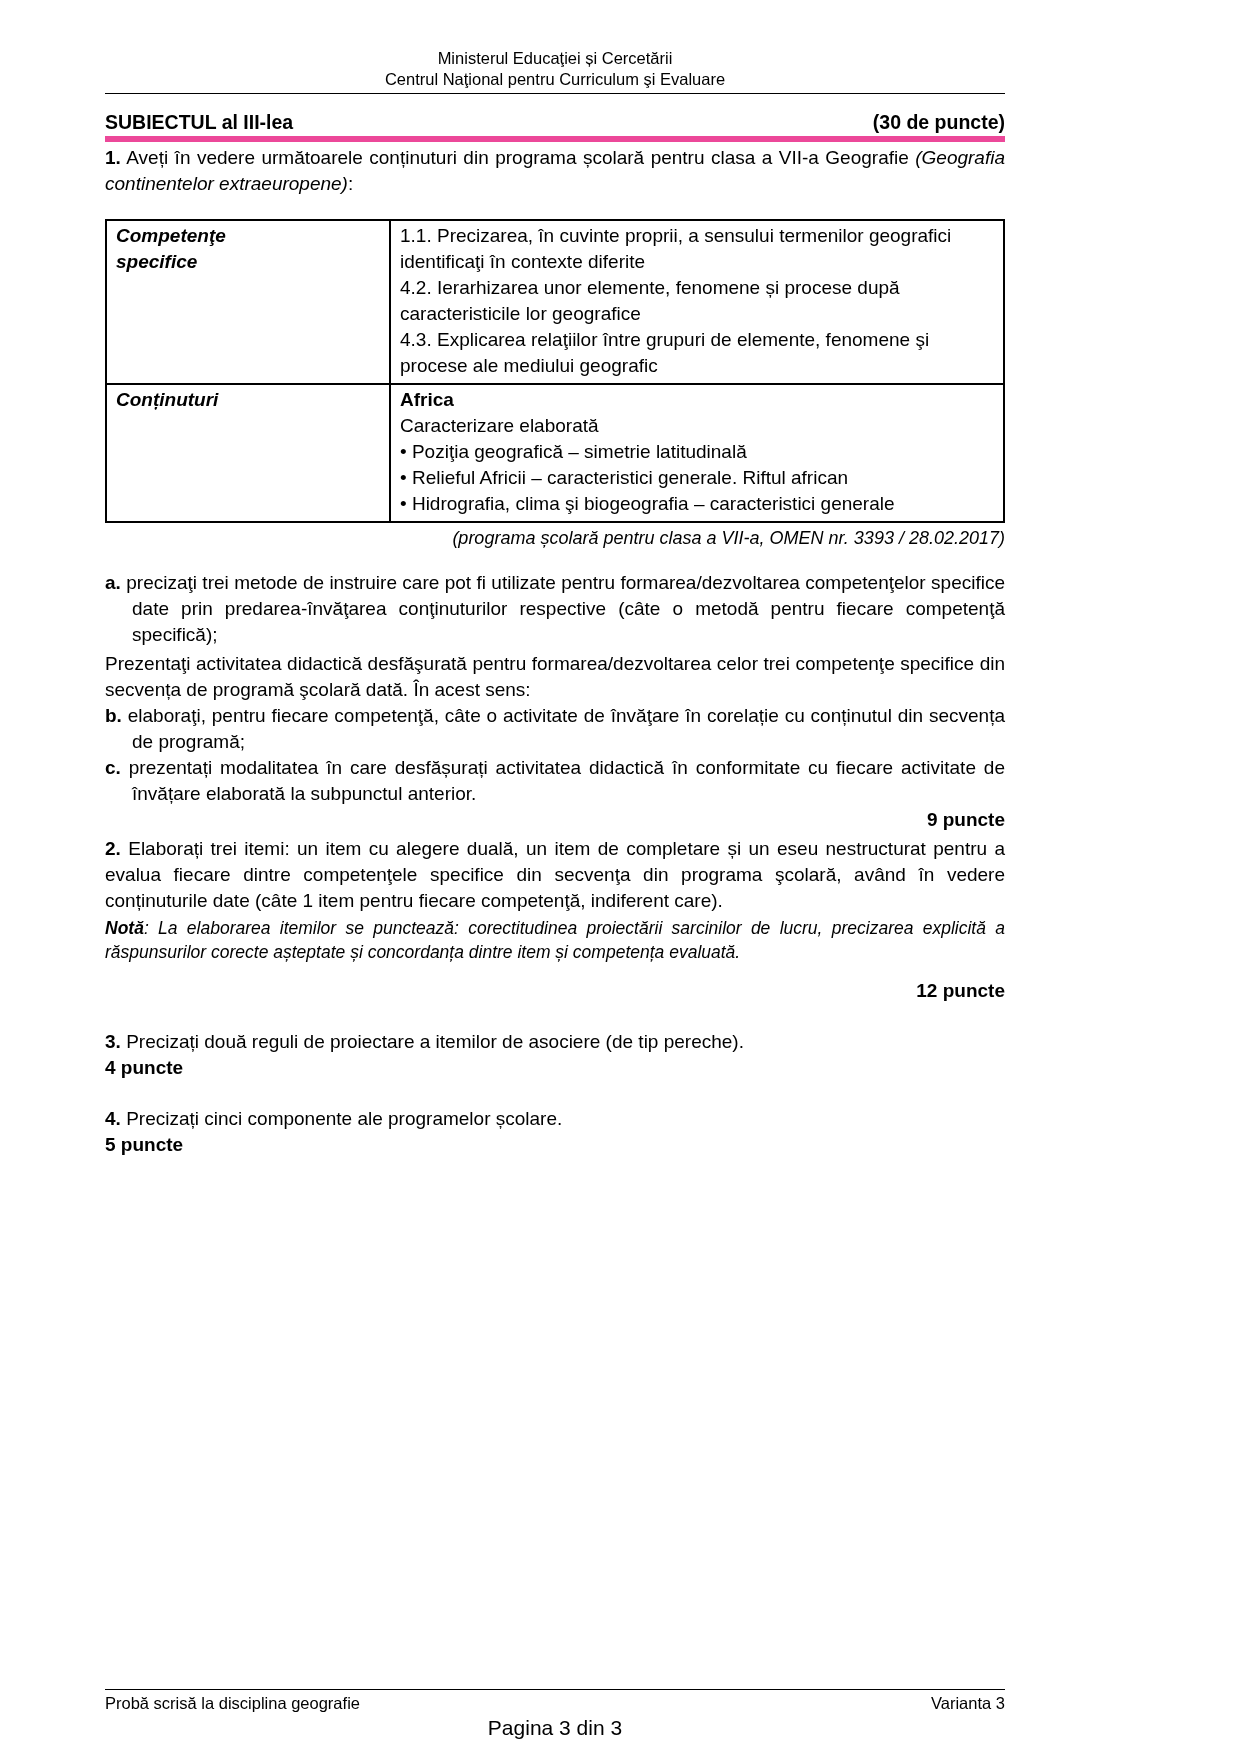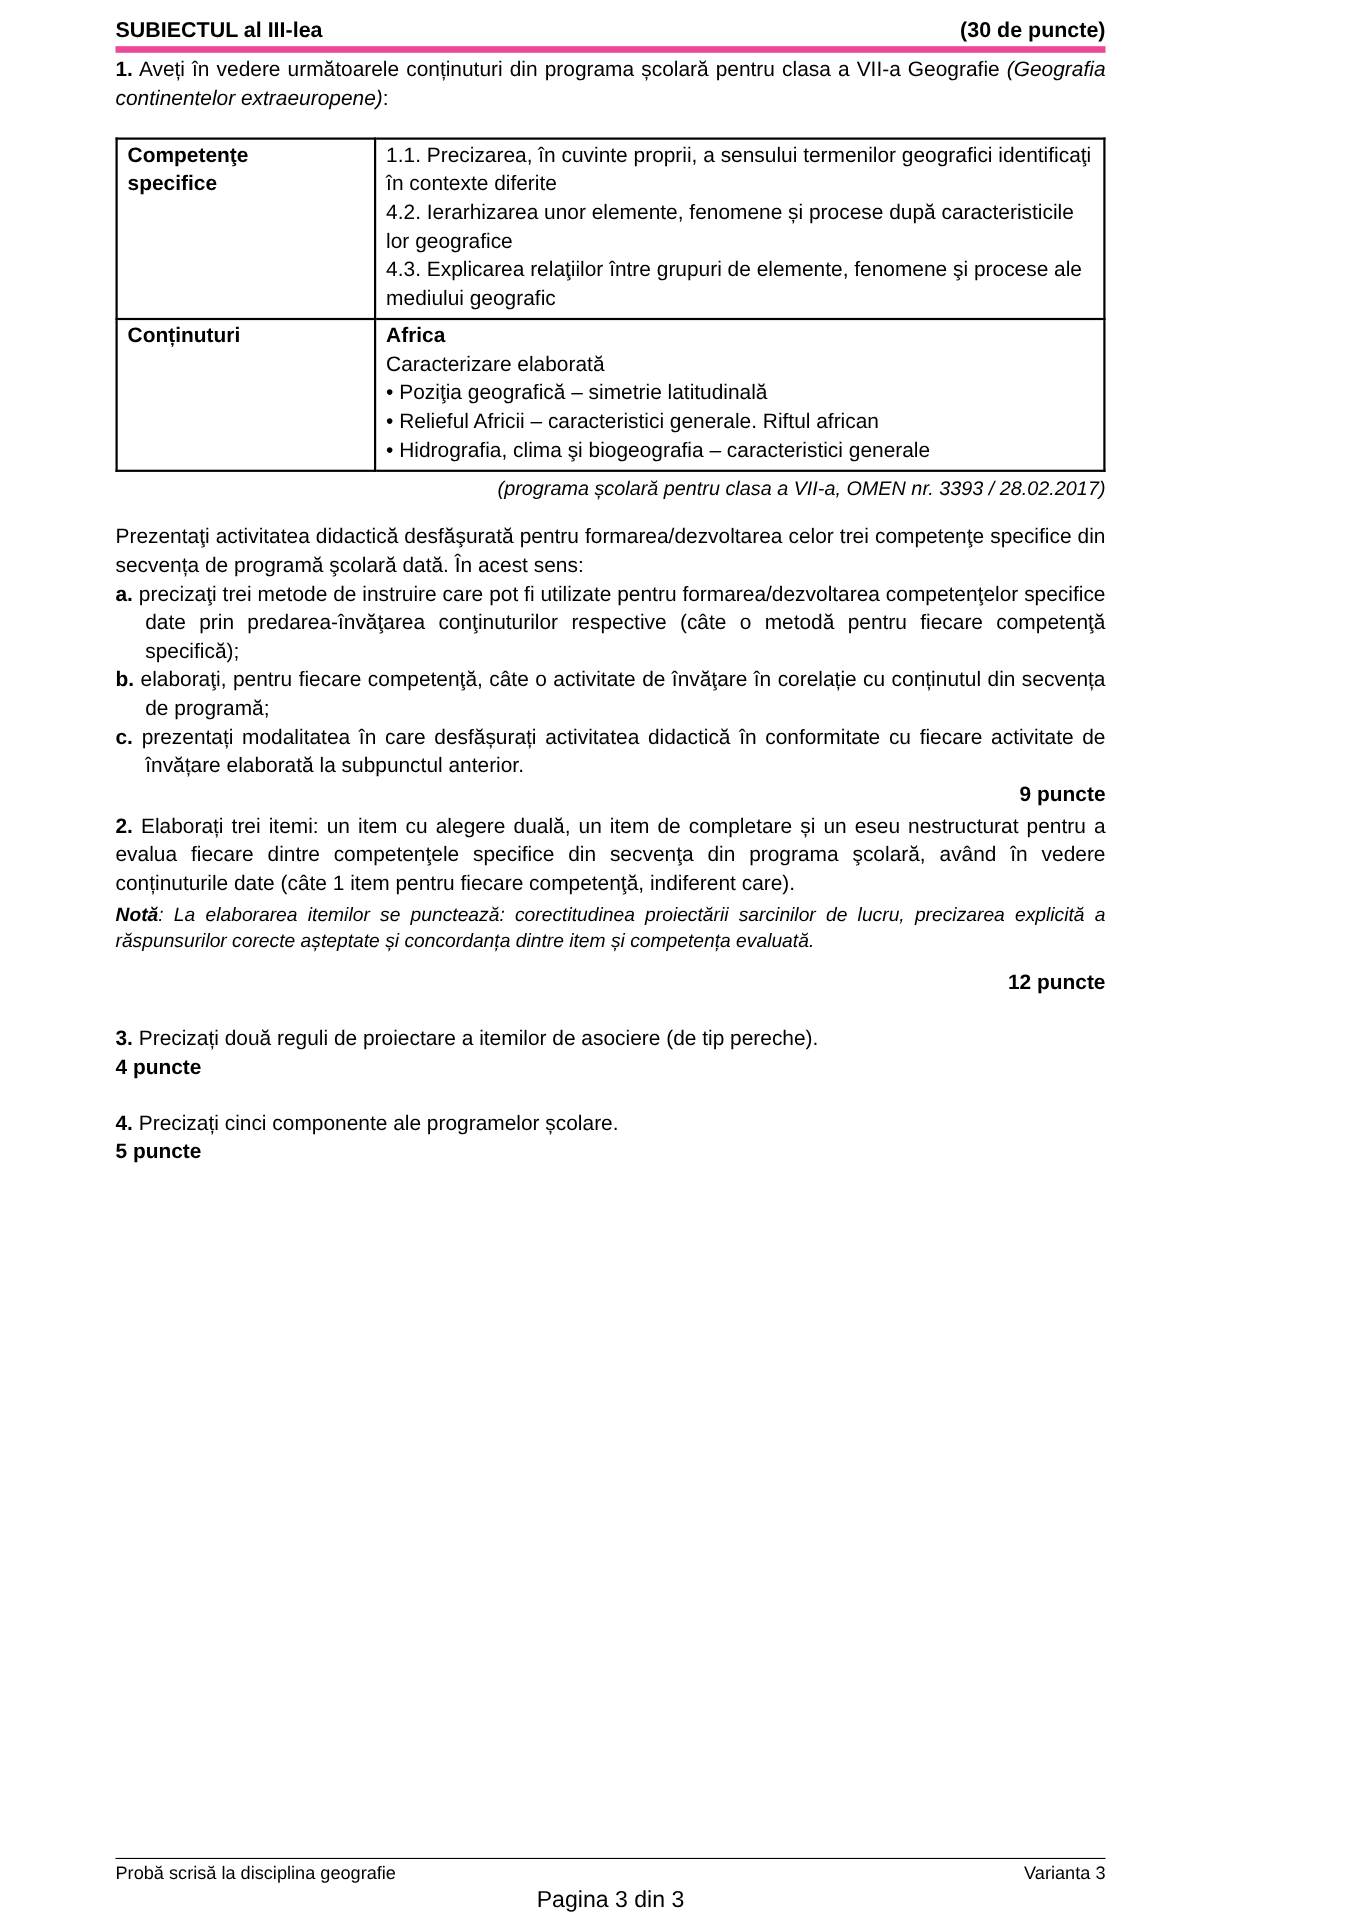--- a/index.html
+++ b/index.html
@@ -42,23 +42,24 @@
     margin-top: 22px;
   }
   table.program td {
     border: 2px solid #000;
     vertical-align: top;
     padding: 2px 9px 4px 9px;
     font-size: 19px; line-height: 26px;
     text-align: left;
   }
   td.label-col {
-    width: 235px;
+    width: 284px;
     font-weight: bold;
     white-space: pre-line;
+    font-style: italic;
   }
   .caption {
     margin-top: 3px;
     text-align: right;
     font-style: italic;
     font-size: 18px; line-height: 24px;
   }
   .section { margin-top: 20px; }
   .hang { padding-left: 27px; text-indent: -27px; margin-top: 0; }
   .points {
@@ -94,20 +95,24 @@
     text-align: center;
     font-size: 21px;
     margin-top: 3px;
   }
 </style>
 </head>
 <body>
 
 <div class="page">
 
+  <header class="doc-header">
+    <div>Ministerul Educaţiei și Cercetării</div>
+    <div>Centrul Naţional pentru Curriculum şi Evaluare</div>
+  </header>
 
   <div class="subject-row">
     <span>SUBIECTUL al III-lea</span>
     <span>(30 de puncte)</span>
   </div>
 
   <p class="para"><span class="b">1.</span> <span>Aveți în vedere următoarele conținuturi din programa școlară pentru clasa a VII-a Geografie</span> <span class="i">(Geografia continentelor extraeuropene)</span><span>:</span></p>
 
   <table class="program">
     <tbody>
@@ -129,23 +134,23 @@
         <div>• Relieful Africii – caracteristici generale. Riftul african</div>
         <div>• Hidrografia, clima şi biogeografia – caracteristici generale</div>
       </td>
     </tr>
   </tbody>
     </table>
 
   <p class="caption">(programa școlară pentru clasa a VII-a, OMEN nr. 3393 / 28.02.2017)</p>
 
   <div class="section">
+    <p class="para hang"><span class="b">a.</span> <span>precizaţi trei metode de instruire care pot fi utilizate pentru formarea/dezvoltarea competenţelor specifice date prin predarea-învăţarea conţinuturilor respective (câte o metodă pentru fiecare competenţă specifică);</span></p>
+
     <p class="para">Prezentaţi activitatea didactică desfăşurată pentru formarea/dezvoltarea celor trei competenţe specifice din secvența de programă şcolară dată. În acest sens:</p>
-
-    <p class="para hang"><span class="b">a.</span> <span>precizaţi trei metode de instruire care pot fi utilizate pentru formarea/dezvoltarea competenţelor specifice date prin predarea-învăţarea conţinuturilor respective (câte o metodă pentru fiecare competenţă specifică);</span></p>
 
     <p class="para hang"><span class="b">b.</span> <span>elaboraţi, pentru fiecare competenţă, câte o activitate de învăţare în corelație cu conținutul din secvența de programă;</span></p>
 
     <p class="para hang"><span class="b">c.</span> <span>prezentați modalitatea în care desfășurați activitatea didactică în conformitate cu fiecare activitate de învățare elaborată la subpunctul anterior.</span></p>
 
     <p class="points">9 puncte</p>
   </div>
 
   <p class="para"><span class="b">2.</span> <span>Elaborați trei itemi: un item cu alegere duală, un item de completare și un eseu nestructurat pentru a evalua fiecare dintre competenţele specifice din secvenţa din programa şcolară, având în vedere conținuturile date (câte 1 item pentru fiecare competenţă, indiferent care).</span></p>
 

